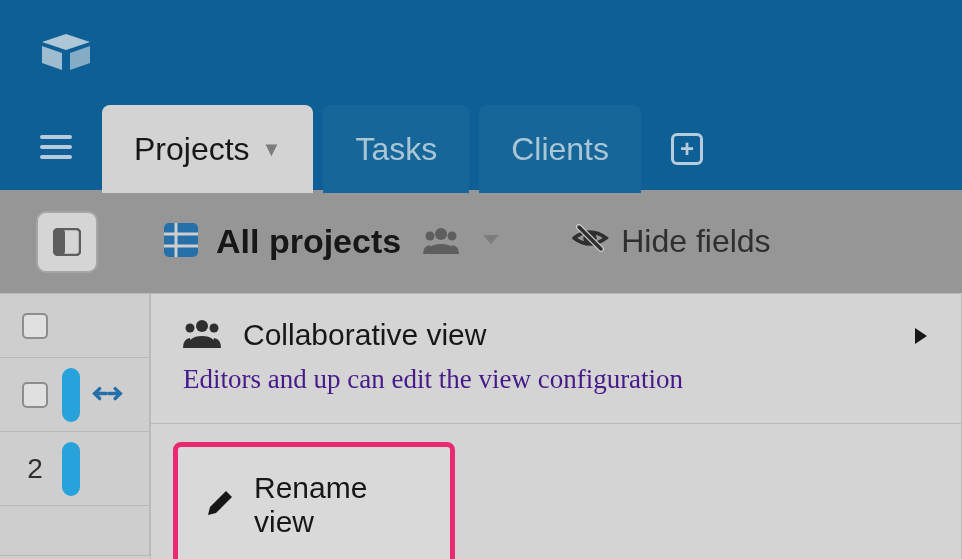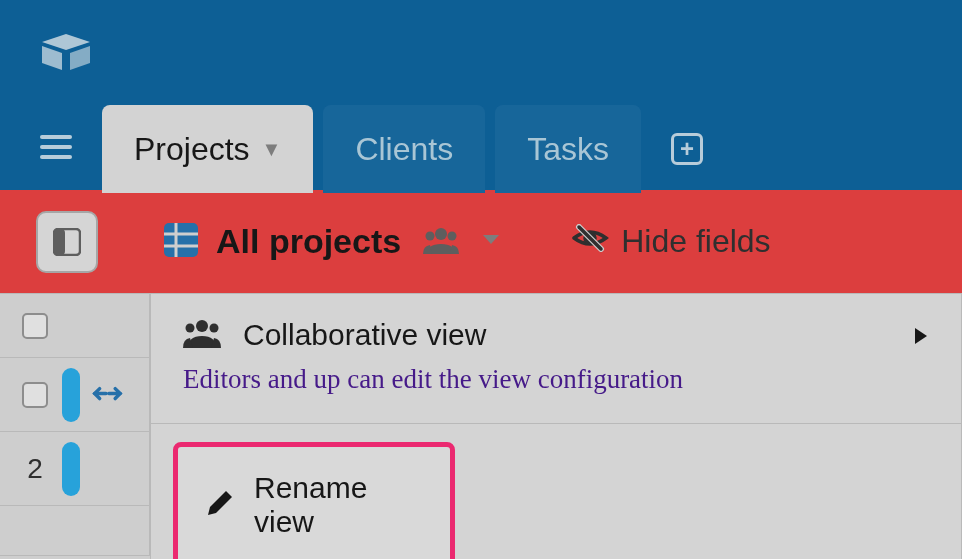--- a/index.html
+++ b/index.html
@@ -73,21 +73,21 @@
       border: 3px solid #c7deed;
       border-radius: 6px;
       display: flex;
       align-items: center;
       justify-content: center;
       margin-right: 16px;
       font-size: 24px;
       font-weight: bold;
     }
     .toolbar {
-      background: #ef4444;
+      background: #a3a3a3;
       height: 104px;
       display: flex;
       align-items: center;
       padding-left: 36px;
       border-bottom: 1px solid #c9c9c9;
     }
     .sidebar-toggle {
       width: 62px;
       height: 62px;
       border: 2px solid #b5b5b5;
@@ -258,24 +258,24 @@
       <line x1="2" y1="3" x2="30" y2="3"></line>
       <line x1="2" y1="13" x2="30" y2="13"></line>
       <line x1="2" y1="23" x2="30" y2="23"></line>
     </svg>
   </span>
   <div class="tab active">
     <span>Projects</span>
     <span class="chev">▼</span>
   </div>
   <div class="tab inactive">
+    <span>Tasks</span>
+  </div>
+  <div class="tab inactive">
     <span>Clients</span>
-  </div>
-  <div class="tab inactive">
-    <span>Tasks</span>
   </div>
   <div class="add-table">
     <span class="plus-box">+</span>
   </div>
 </div>
 
 <div class="toolbar">
   <div class="sidebar-toggle">
     <svg width="28" height="28" viewBox="0 0 28 28">
       <rect x="1" y="1" width="26" height="26" rx="4" fill="none" stroke="#666" stroke-width="2.5"></rect>

